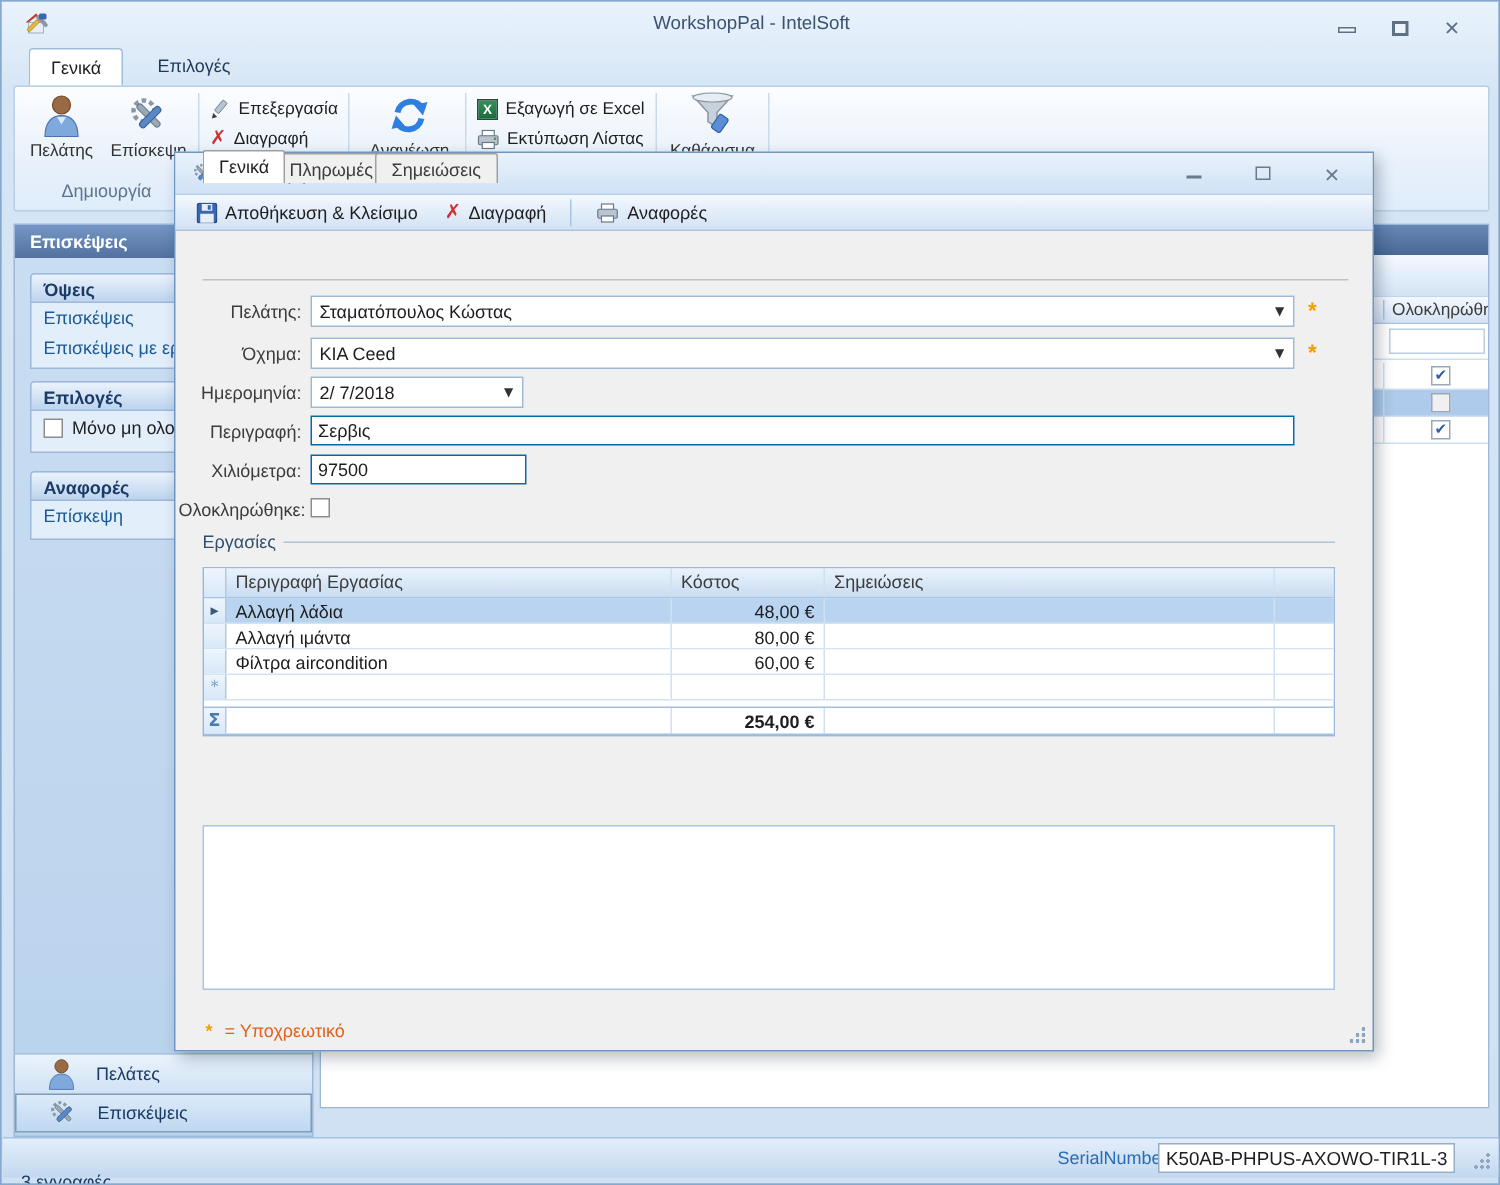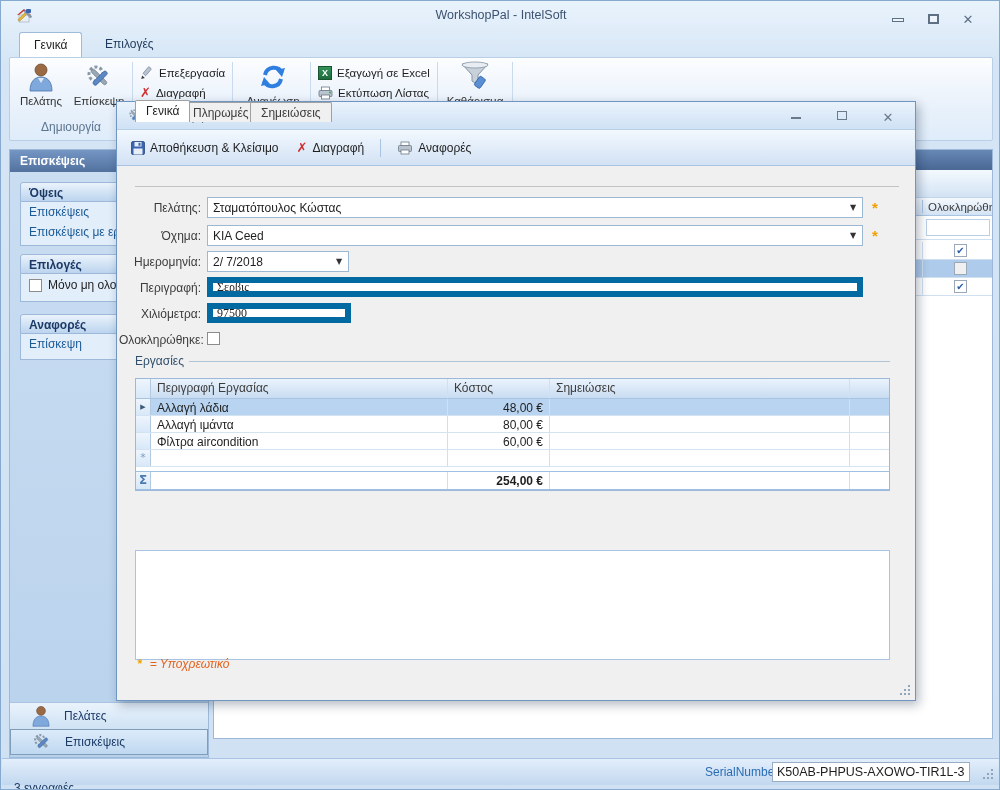--- a/index.html
+++ b/index.html
@@ -69,50 +69,50 @@
       radial-gradient(circle at 10px 2px,#8fa5bd 1.2px,transparent 1.4px),
       radial-gradient(circle at 6px 6px,#8fa5bd 1.2px,transparent 1.4px),
       radial-gradient(circle at 2px 10px,#8fa5bd 1.2px,transparent 1.4px);}
   
   .dialog{left:115px;top:100px;width:800px;height:600px;background:#f0f0f0;border:1px solid #6f96c2;box-shadow:3px 4px 10px rgba(10,30,60,.3);z-index:50;}
   .d-titlebar{left:0;top:0;right:0;height:28px;background:linear-gradient(180deg,#eaf3fc,#cfe1f5);border-bottom:1px solid #b9cfe6;}
   .d-title{left:34px;top:7px;color:#5f6e80;font-size:12px;}
   .d-btn{position:absolute;top:5px;width:26px;height:18px;color:#6a7a8c;text-align:center;}
   .d-max{width:10px;height:9px;border:1px solid #6a7a8c;margin:4px auto 0;}
   .d-min{width:10px;height:1px;border-bottom:2px solid #6a7a8c;margin:10px auto 0;}
-  .d-toolbar{left:0;top:28px;right:0;height:36px;background:linear-gradient(180deg,#f2f8fe,#d3e2f4);border-bottom:1px solid #a9c4e2;display:flex;align-items:center;padding-left:8px;gap:6px;}
+  .d-toolbar{left:0;top:28px;right:0;height:24px;background:linear-gradient(180deg,#f2f8fe,#d3e2f4);border-bottom:1px solid #a9c4e2;display:flex;align-items:center;padding-left:8px;gap:6px;}
   .d-tbtn{display:flex;align-items:center;gap:5px;padding:3px 6px;color:#1e1e1e;}
   .d-tsep{width:1px;height:18px;background:#a9c4e2;margin:0 4px;}
   .d-tab{position:absolute;top:0;height:20px;padding:3px 10px 0;background:#f0f0f0;border:1px solid #a0a0a0;border-bottom:none;border-radius:2px 2px 0 0;color:#3c3c3c;}
   .d-tab.active{background:#fff;height:22px;top:-2px;z-index:2;color:#1e1e1e;}
   .d-tabline{position:absolute;left:18px;top:84px;width:764px;height:1px;background:#c2c2c2;}
   .fld-label{position:absolute;width:76px;text-align:right;color:#3c3c3c;}
   .combo{position:absolute;height:21px;background:#fff;border:1px solid #9db8d2;}
   .combo .cval{position:absolute;left:5px;top:3px;right:20px;white-space:nowrap;overflow:hidden;}
   .combo .carr{position:absolute;right:2px;top:3px;width:14px;height:14px;font-size:8px;color:#333;text-align:center;line-height:14px;}
-  .tinput{position:absolute;height:20px;background:#fff;border:6px solid #0369a1;font-family:Liberation Serif, serif;font-size:12px;color:#1e1e1e;padding:0 4px;}
+  .tinput{position:absolute;height:20px;background:#fff;border:1px solid #0369a1;font-family:Liberation Sans, sans-serif;font-size:12px;color:#1e1e1e;padding:0 4px;}
   .req{position:absolute;color:#f0a000;font-weight:bold;font-size:15px;}
   .grp-label{position:absolute;color:#30506e;}
   .grp-line{position:absolute;height:1px;background:#b0c4d8;}
   
   .tgrid{position:absolute;left:18px;top:276px;width:755px;background:#fff;border:1px solid #9db8d8;}
   .t-header{display:flex;height:20px;background:linear-gradient(180deg,#eaf3fc,#c9dcf2);border-bottom:1px solid #a9c4e2;color:#3c3c3c;}
   .t-hcell{padding:3px 0 0 6px;border-right:1px solid #b3c9e0;}
   .t-row{display:flex;height:17px;border-bottom:1px solid #d4e3f2;background:#fff;}
   .t-row.sel{background:#b8d4f0;}
   .t-ind{width:15px;background:linear-gradient(180deg,#eef5fd,#d8e8f8);border-right:1px solid #b3c9e0;color:#3c5a78;font-size:7px;text-align:center;line-height:16px;}
   .t-c1{width:297px;padding:2px 0 0 6px;border-right:1px solid #cfe0f0;white-space:nowrap;overflow:hidden;}
   .t-c2{width:102px;padding:2px 6px 0 0;border-right:1px solid #cfe0f0;text-align:right;}
   .t-c3{width:300px;padding:2px 0 0 6px;border-right:1px solid #cfe0f0;}
   .t-newrow .t-ind{color:#7aa0c8;font-size:11px;line-height:15px;}
   .t-sum{display:flex;height:19px;margin-top:4px;border-top:1px solid #9fc0e0;border-bottom:1px solid #9fc0e0;background:#fff;}
   .t-sum .t-ind{font-size:12px;color:#4a7ab0;line-height:17px;font-weight:bold;}
   .t-sum .t-c2{font-weight:bold;}
   .emptybox{position:absolute;left:18px;top:448px;width:755px;height:110px;background:#fff;border:1px solid #a9c4e2;}
-  .d-note{position:absolute;left:20px;top:555px;color:#e2611c;font-style:italic;}
+  .d-note{position:absolute;left:20px;top:578px;color:#e2611c;}
   .d-note .star{color:#f0a000;font-weight:bold;margin-right:8px;}
   
   .icon{display:inline-block;line-height:0;}
   .excel-sq{width:14px;height:14px;background:linear-gradient(180deg,#35915a,#1d6b3c);border:1px solid #175430;color:#fff;font-size:9px;font-weight:bold;text-align:center;line-height:13px;}
   .redx{color:#d03030;font-weight:bold;font-size:13px;line-height:14px;}
 </style>
 </head>
 <body>
 
 <div class="window">

